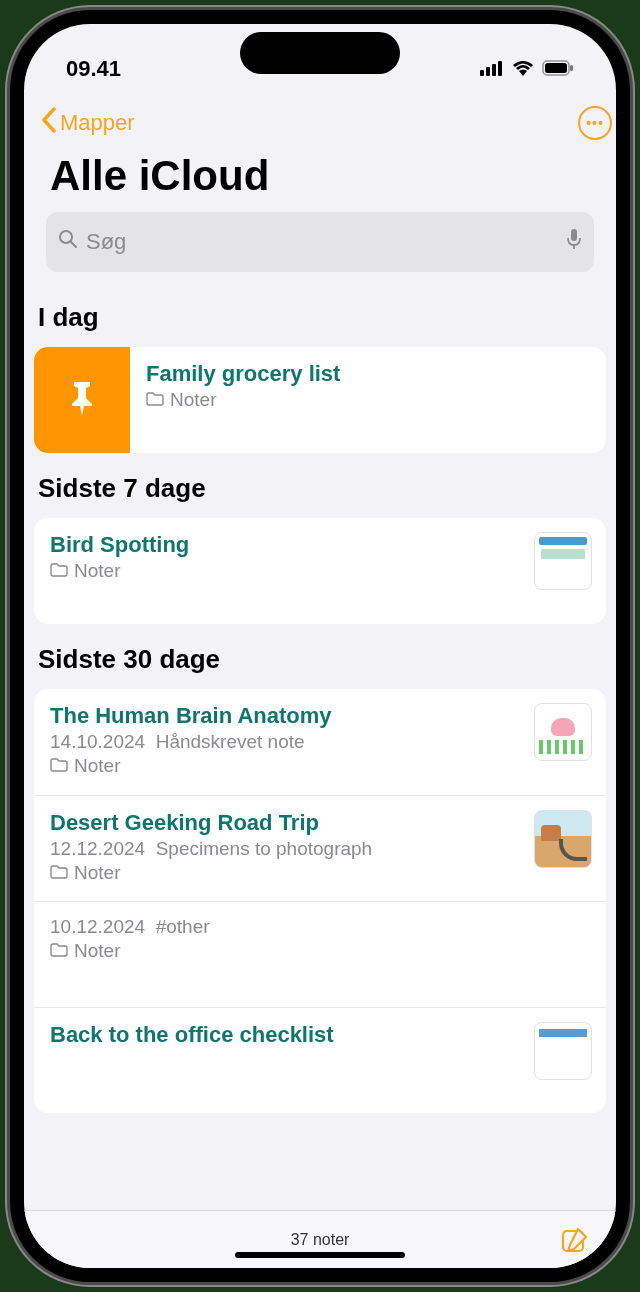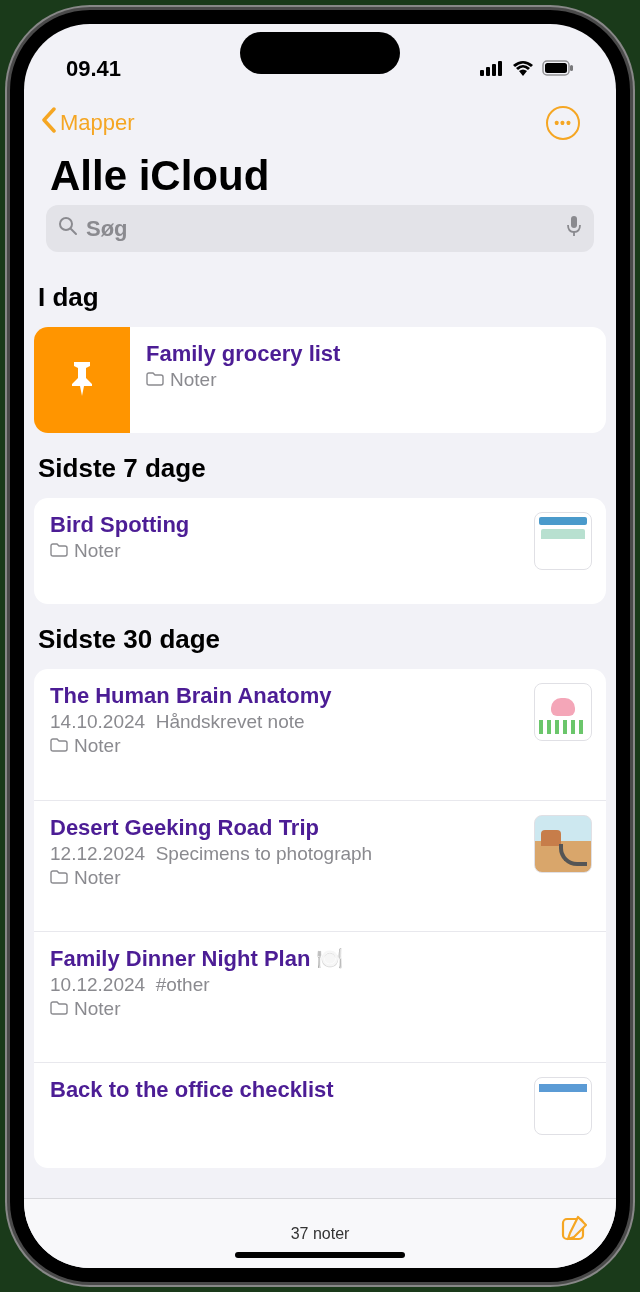--- a/index.html
+++ b/index.html
@@ -52,21 +52,21 @@
     padding: 20px 42px 0;
     font-size: 22px;
     font-weight: 600;
     color: #000;
   }
   .status-right { display: flex; gap: 8px; align-items: center; }
   .nav-bar {
     display: flex;
     justify-content: space-between;
     align-items: center;
-    padding: 12px 36px 8px 16px;
+    padding: 12px 4px 8px 16px;
   }
   .back-button {
     display: flex;
     align-items: center;
     color: #f5a623;
     font-size: 22px;
     gap: 2px;
   }
   .more-button {
     width: 34px;
@@ -77,73 +77,72 @@
     align-items: center;
     justify-content: center;
     color: #f5a623;
     font-weight: bold;
     letter-spacing: 1px;
     font-size: 14px;
   }
   .page-title {
     font-size: 42px;
     font-weight: 800;
-    padding: 4px 26px 5px;
+    padding: 4px 26px 12px;
     color: #000;
   }
   .search-bar {
     margin: 0 22px 10px;
     background: #e3e3e8;
     border-radius: 12px;
-    height: 47px;
+    height: 60px;
     display: flex;
     align-items: center;
     padding: 0 12px;
     color: #8a8a8f;
     font-size: 22px;
     gap: 8px;
-    font-weight: bold;
   }
   .search-bar .placeholder { flex: 1; }
   .content { flex: 1; overflow: hidden; padding: 0 10px; }
   .section-header {
     font-size: 26px;
     font-weight: 700;
     color: #000;
     padding: 20px 4px 14px;
   }
   .note-card {
     background: #fff;
     border-radius: 14px;
     overflow: hidden;
   }
   .note-item {
     display: flex;
     align-items: stretch;
     min-height: 106px;
   }
-  .note-item + .note-item { border-top: 1px solid #e8e8ed; margin-top: 25px; }
+  .note-item + .note-item { border-top: 1px solid #e8e8ed; }
   .pin-leading {
     width: 96px;
     background: #ff9500;
     display: flex;
     align-items: center;
     justify-content: center;
     flex-shrink: 0;
   }
   .note-body {
     flex: 1;
     padding: 14px 16px 12px;
     min-width: 0;
     overflow: hidden;
   }
   .note-title {
     font-size: 22px;
     font-weight: 700;
-    color: #4c1d95;
+    color: #0f766e;
     white-space: nowrap;
     overflow: hidden;
     text-overflow: ellipsis;
     margin-bottom: 2px;
   }
   .note-sub {
     font-size: 19px;
     color: #8a8a8f;
     white-space: nowrap;
     overflow: hidden;
@@ -169,21 +168,21 @@
   }
   .thumb-bird::before { content:""; position:absolute; top:4px; left:4px; right:4px; height:8px; background:#4a9acb; border-radius:2px;}
   .thumb-bird::after { content:""; position:absolute; top:16px; left:6px; right:6px; bottom:6px; background:linear-gradient(#b8e0d0 30%, #fff 30%); border-radius:2px;}
   .thumb-brain::before { content:""; position:absolute; top:14px; left:50%; transform:translateX(-50%); width:24px; height:18px; background:#f4a6b8; border-radius:10px 10px 6px 6px;}
   .thumb-brain::after { content:""; position:absolute; bottom:6px; left:4px; right:4px; height:14px; background:repeating-linear-gradient(90deg,#6bc66b 0 4px,#fff 4px 8px);}
   .thumb-desert { background: linear-gradient(#cde8f0 45%, #d9a66b 45%); }
   .thumb-desert::before { content:""; position:absolute; top:14px; left:6px; width:20px; height:16px; background:#c77d4a; border-radius:4px 4px 0 0;}
   .thumb-desert::after { content:""; position:absolute; bottom:6px; left:24px; right:4px; height:18px; border-left:4px solid #555; border-bottom:4px solid #555; border-radius:0 0 0 18px;}
   .thumb-office::before { content:""; position:absolute; top:6px; left:4px; right:4px; height:8px; background:#5b9bd5;}
   .toolbar {
-    height: 70px;
+    height: 58px;
     background: rgba(248,248,250,0.94);
     border-top: 1px solid #d8d8dc;
     display: flex;
     align-items: center;
     justify-content: center;
     position: relative;
   }
   .note-count { font-size: 16px; color: #333; }
   .compose-button {
     position: absolute;
@@ -332,21 +331,20 @@
               <span><svg width="18" height="14" viewBox="0 0 18 14">
                     <path d="M1 3 Q1 1 3 1 H7 L9 3 H15 Q17 3 17 5 V11 Q17 13 15 13 H3 Q1 13 1 11 Z" fill="none" stroke="#8a8a8f" stroke-width="1.4"></path>
                   </svg></span>
               <span>Noter</span>
             </div>
           </div>
           <div class="thumb thumb-desert"></div>
         </div>
         <div class="note-item">
           <div class="note-body">
-            <div class="note-title">Family Dinner Night Plan 🍽️</div>
             <div class="note-sub"><span>10.12.2024</span>&nbsp;&nbsp;<span>#other</span></div>
             <div class="note-folder">
               <span><svg width="18" height="14" viewBox="0 0 18 14">
                     <path d="M1 3 Q1 1 3 1 H7 L9 3 H15 Q17 3 17 5 V11 Q17 13 15 13 H3 Q1 13 1 11 Z" fill="none" stroke="#8a8a8f" stroke-width="1.4"></path>
                   </svg></span>
               <span>Noter</span>
             </div>
           </div>
         </div>
         <div class="note-item partial-cut">

